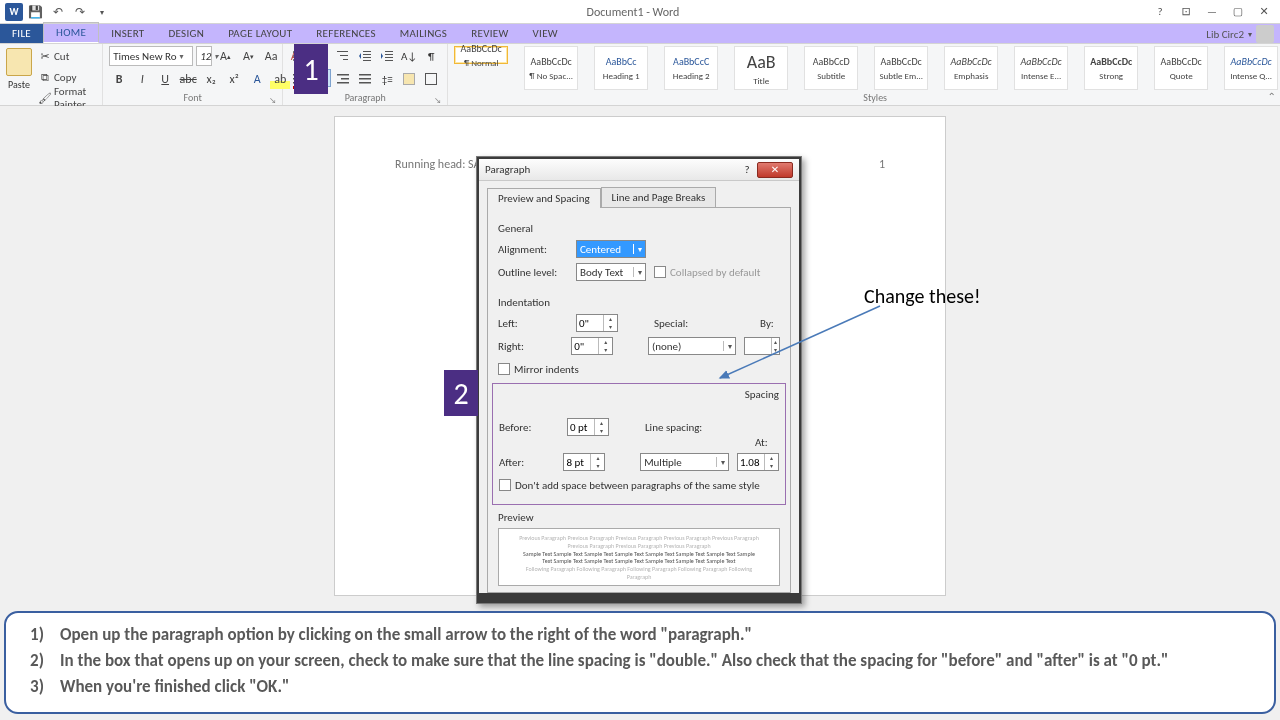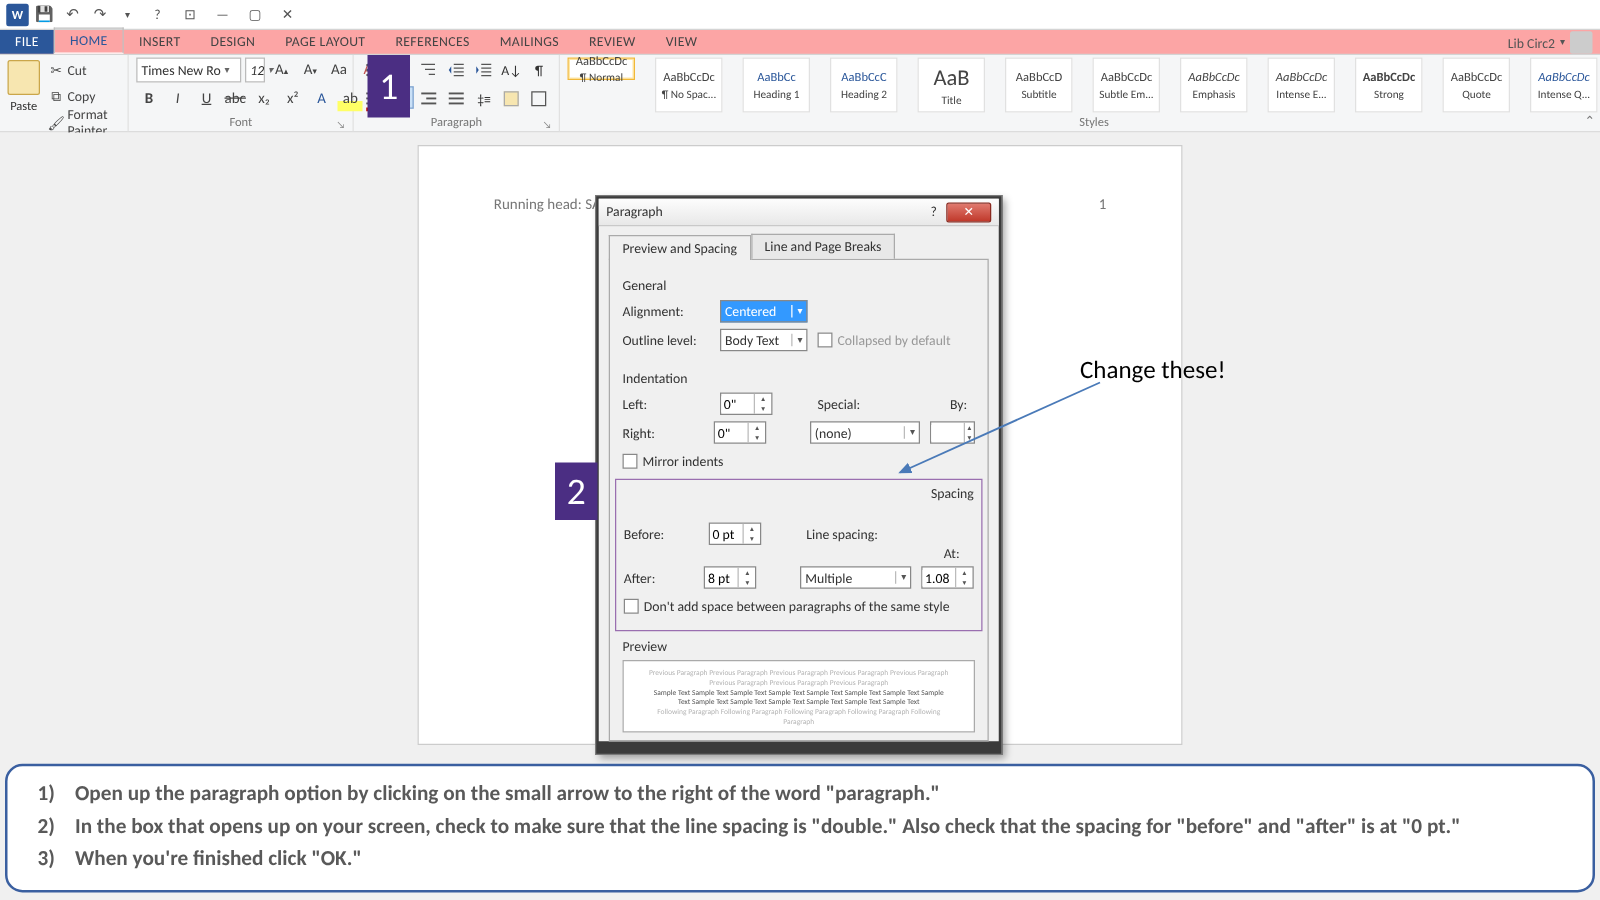--- a/index.html
+++ b/index.html
@@ -8,21 +8,21 @@
 
 .titlebar { height: 24px; background: #fff; display: flex; align-items: center; border-bottom: 1px solid #d4d4d4; }
 .qat { display: flex; align-items: center; padding: 0 4px; gap: 2px; }
 .qat-item { width: 20px; height: 20px; display: flex; align-items: center; justify-content: center; font-size: 12px; color: #555; }
 .word-icon { width: 18px; height: 18px; background: #2b579a; color: #fff; font-size: 10px; font-weight: bold; display: flex; align-items: center; justify-content: center; border-radius: 2px; }
 .titlebar-center { flex: 1; text-align: center; font-size: 12px; color: #666; }
 .titlebar-right { display: flex; align-items: center; gap: 6px; padding-right: 6px; font-size: 11px; color: #555; }
 .winbtn { width: 20px; height: 16px; display: flex; align-items: center; justify-content: center; font-size: 11px; }
 
 
-.tabs { height: 20px; background: #fca5a5; display: flex; align-items: flex-end; border-bottom: 1px solid #d4d4d4; }
+.tabs { height: 20px; background: #c4b5fd; display: flex; align-items: flex-end; border-bottom: 1px solid #d4d4d4; }
 .tab { padding: 3px 12px; font-size: 11px; color: #444; text-transform: uppercase; letter-spacing: 0.3px; }
 .tab.file { background: #2b579a; color: #fff; }
 .tab.active { border: 1px solid #c0c0c0; border-bottom: 1px solid #fff; color: #2b579a; }
 .tabs-right { margin-left: auto; padding-right: 6px; font-size: 11px; color: #555; display:flex; align-items:center; gap:4px; }
 .avatar { width: 18px; height: 18px; background: #ccc; border-radius: 2px; }
 
 
 .ribbon { height: 62px; background: #f5f6f7; border-bottom: 1px solid #d4d4d4; display: flex; position: relative; }
 .group { border-right: 1px solid #e1e1e1; padding: 2px 6px 0 6px; display: flex; flex-direction: column; position: relative; }
 .group-body { flex: 1; display: flex; gap: 4px; align-items: flex-start; }
@@ -105,20 +105,21 @@
 <div class="titlebar">
   <div class="qat">
     <div class="qat-item">
         <div class="word-icon">W</div>
       </div>
     <div class="qat-item">💾</div>
     <div class="qat-item">↶</div>
     <div class="qat-item">↷</div>
     <div class="qat-item" style="font-size:8px;">▾</div>
   </div>
+  <div class="titlebar-center">Document1 - Word</div>
   <div class="titlebar-right">
     <span class="winbtn">?</span>
     <span class="winbtn">⊡</span>
     <span class="winbtn">—</span>
     <span class="winbtn">▢</span>
     <span class="winbtn">✕</span>
   </div>
 </div>
 
 <div class="tabs">

